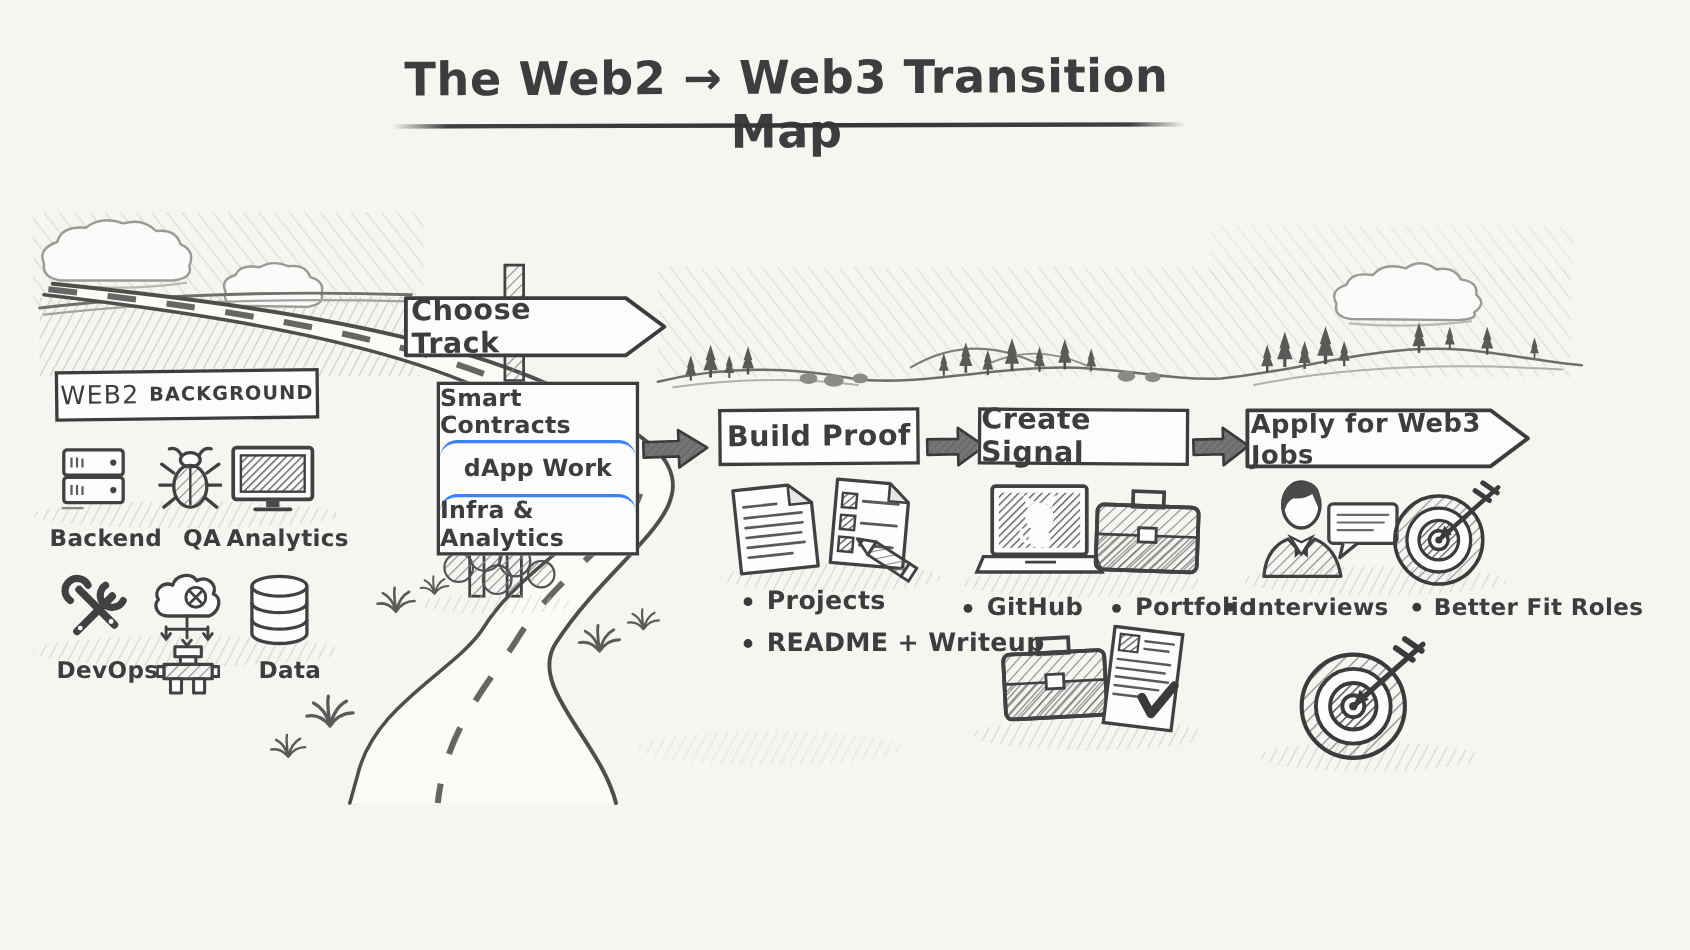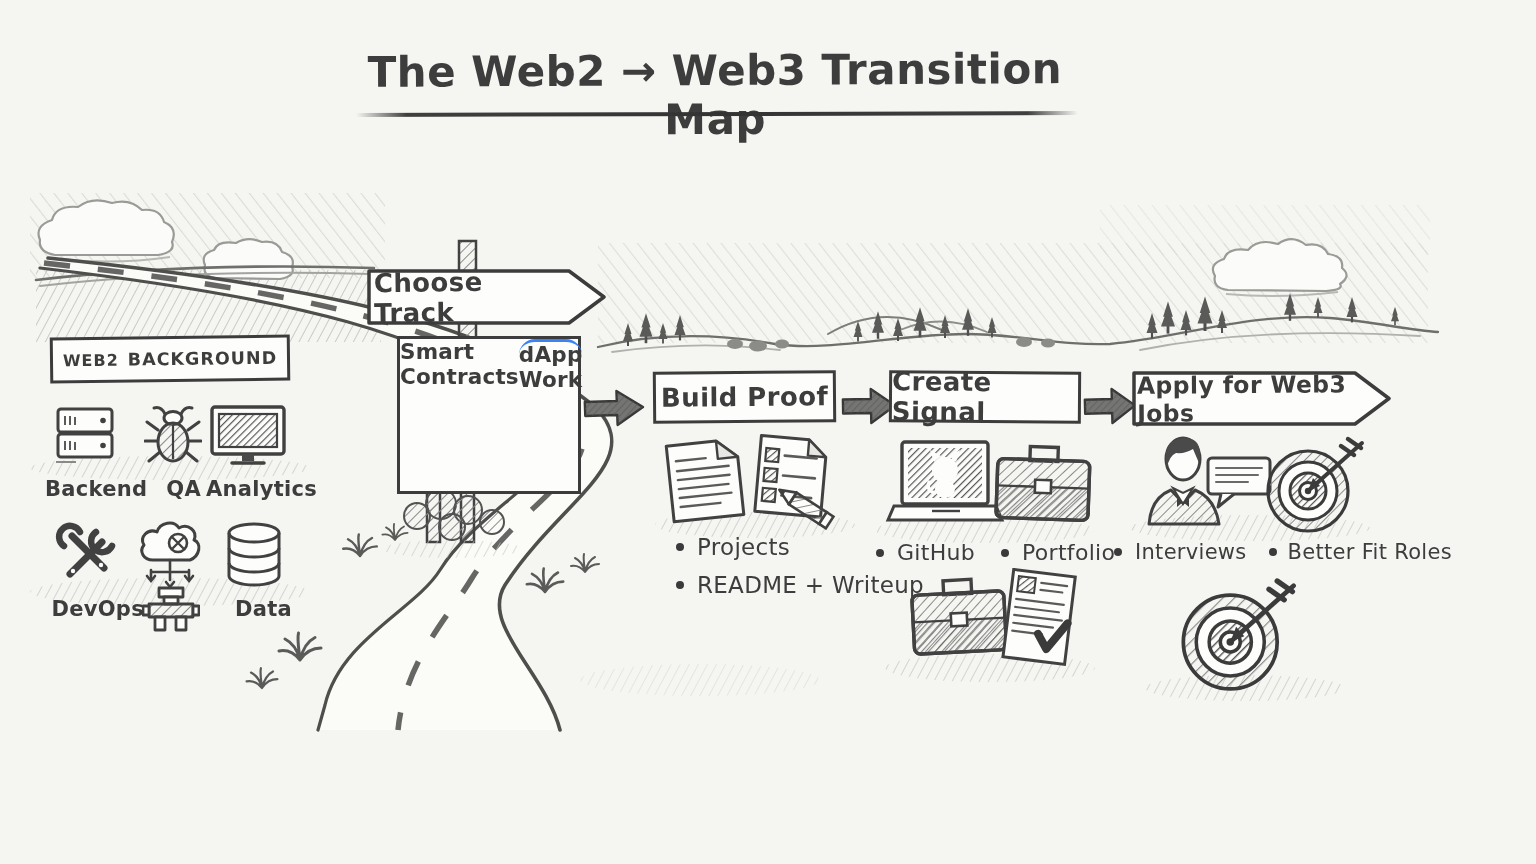--- a/index.html
+++ b/index.html
@@ -12,21 +12,21 @@
   .abs{position:absolute;}
   .box{
     border:3.5px solid #3c3c3c;background:#fdfdfb;
     display:flex;align-items:center;justify-content:center;
     box-sizing:border-box;
   }
   .stage-label{font-weight:700;letter-spacing:.4px;}
   .icon-label{font-weight:700;font-size:21px;text-align:right;letter-spacing:.3px;}
   .bullet{display:flex;align-items:center;gap:13px;}
   .bullet .dot{width:8px;height:8px;border-radius:50%;background:#3a3a3a;flex:0 0 auto;}
-  .bullet .btxt{font-size:23px;font-weight:400;letter-spacing:.3px;white-space:nowrap;}
+  .bullet .btxt{font-size:23px;font-weight:700;letter-spacing:.3px;white-space:nowrap;}
   .bullet-row{display:flex;align-items:center;justify-content:center;}
   .track-row{
     display:flex;align-items:center;justify-content:center;
     height:50px;font-size:21.5px;font-weight:600;letter-spacing:.2px;
   }
   .track-row + .track-row{border-top:3px solid #3b82f6;border-radius:16px;}
   .sign-label{
     position:absolute;display:flex;align-items:center;justify-content:center;
     font-weight:700;letter-spacing:.4px;
   }
@@ -171,21 +171,21 @@
     <ellipse cx="1245" cy="688" rx="100" ry="13" opacity="0.7"></ellipse>
     <ellipse cx="452" cy="549" rx="70" ry="9" opacity="0.6"></ellipse>
     <ellipse cx="700" cy="680" rx="120" ry="16" opacity="0.35"></ellipse>
   </g>
 </svg>
 
 <div class="abs" style="left:330px;top:46px;width:770px;text-align:center;font-size:42px;font-weight:700;letter-spacing:.5px;transform:rotate(-0.3deg)">The Web2 → Web3 Transition Map</div>
 <div class="abs" style="left:356px;top:112px;width:722px;height:3.5px;border-radius:2px;transform:rotate(-0.15deg);background:linear-gradient(90deg,rgba(60,60,60,0),#3f3f3f 7%,#333 50%,#3f3f3f 93%,rgba(60,60,60,0))"></div>
 
 <div class="abs box" style="left:50px;top:336px;width:240px;height:46px;transform:rotate(-0.7deg)">
-  <span style="font-size:16px;font-weight:700;letter-spacing:1px">WEB2</span>
+  <span style="font-size:23px;font-weight:400;letter-spacing:1px">WEB2</span>
   <span style="font-size:17.5px;font-weight:700;letter-spacing:1px;margin-left:9px">BACKGROUND</span>
 </div>
 
 <svg class="abs" style="left:52px;top:404px" width="68" height="62">
   <g fill="#fdfdfb" stroke="#414141" stroke-width="3" stroke-linecap="round">
     <rect x="6" y="5" width="54" height="23" rx="3"></rect>
     <rect x="6" y="30" width="54" height="23" rx="3"></rect>
   </g>
   <g stroke="#5a5a5a" stroke-width="2">
     <path d="M13,12 v9 M18,12 v9 M23,13 v8 M13,37 v9 M18,37 v9 M23,38 v8"></path>
@@ -261,23 +261,24 @@
 <div class="abs icon-label" style="left:46px;top:597px;width:98px">DevOps</div>
 <div class="abs icon-label" style="left:216px;top:597px;width:76px">Data</div>
 
 <div class="abs" style="left:366px;top:268px;width:242px;height:58px">
   <svg width="242" height="58" class="abs" style="left:0;top:0">
     <polygon points="3,3 203,3 238,29 203,55 3,55" fill="#fdfdfb" stroke="#3c3c3c" stroke-width="3.5" stroke-linejoin="round"></polygon>
   </svg>
   <div class="sign-label" style="left:8px;right:44px;top:0;bottom:0;font-size:26px;transform:rotate(-0.8deg)">Choose Track</div>
 </div>
 
-<div class="abs box" style="left:397px;top:336px;width:184px;height:158px;flex-direction:row;align-items:stretch;justify-content:stretch;padding:0">
+<div class="abs box" style="left:397px;top:347px;width:184px;height:158px;flex-direction:column;align-items:stretch;justify-content:stretch;padding:0">
   <div class="track-row" style="flex:1">Smart Contracts</div>
   <div class="track-row" style="flex:1">dApp Work</div>
+  <div class="track-row" style="flex:1">Infra &amp; Analytics</div>
 </div>
 
 <svg class="abs" style="left:583px;top:388px;transform:rotate(-2deg)" width="64" height="40">
   <polygon points="2,13 34,13 34,3 60,20 34,37 34,27 2,27" fill="#757573" stroke="#383838" stroke-width="2.4" stroke-linejoin="round"></polygon>
   <polygon points="2,13 34,13 34,3 60,20 34,37 34,27 2,27" fill="url(#pd)" opacity="0.55"></polygon>
 </svg>
 <svg class="abs" style="left:841px;top:386px;transform:rotate(-1deg)" width="58" height="40">
   <polygon points="2,13 30,13 30,3 54,20 30,37 30,27 2,27" fill="#757573" stroke="#383838" stroke-width="2.4" stroke-linejoin="round"></polygon>
   <polygon points="2,13 30,13 30,3 54,20 30,37 30,27 2,27" fill="url(#pd)" opacity="0.55"></polygon>
 </svg>

